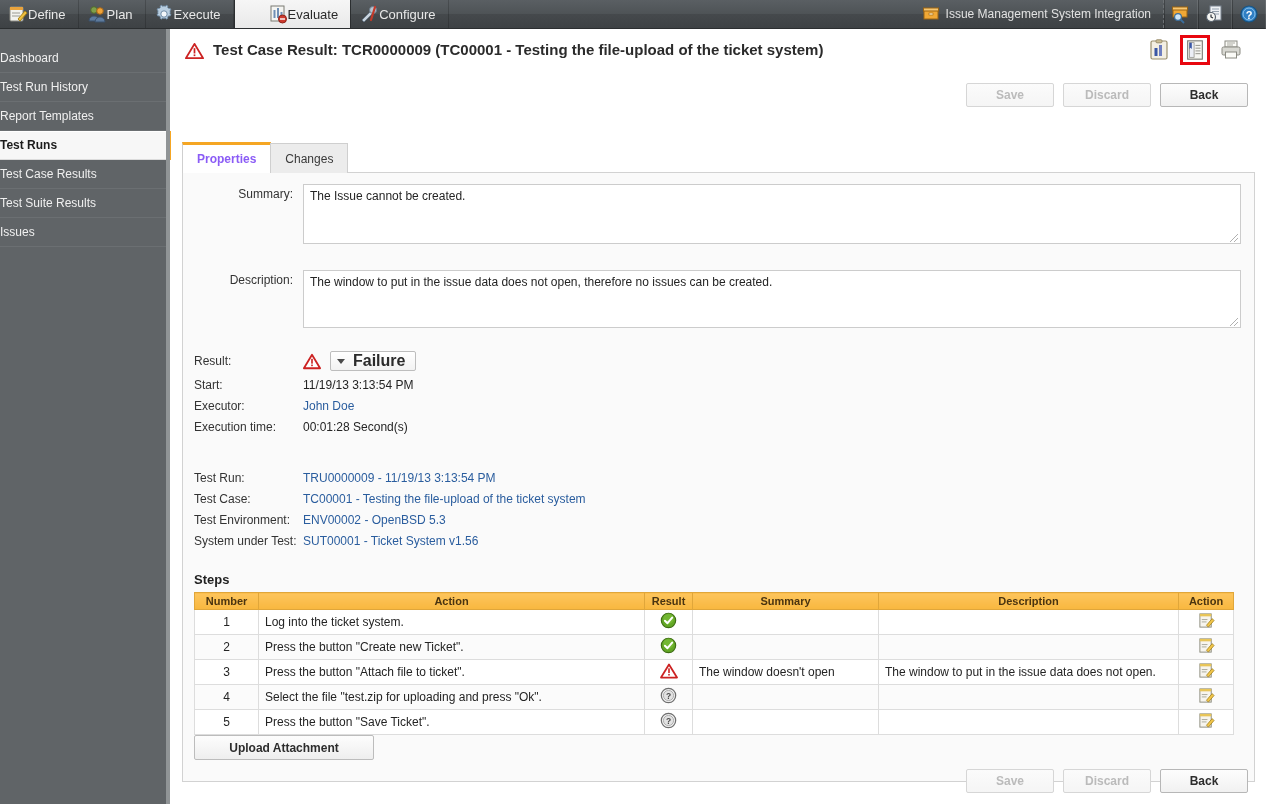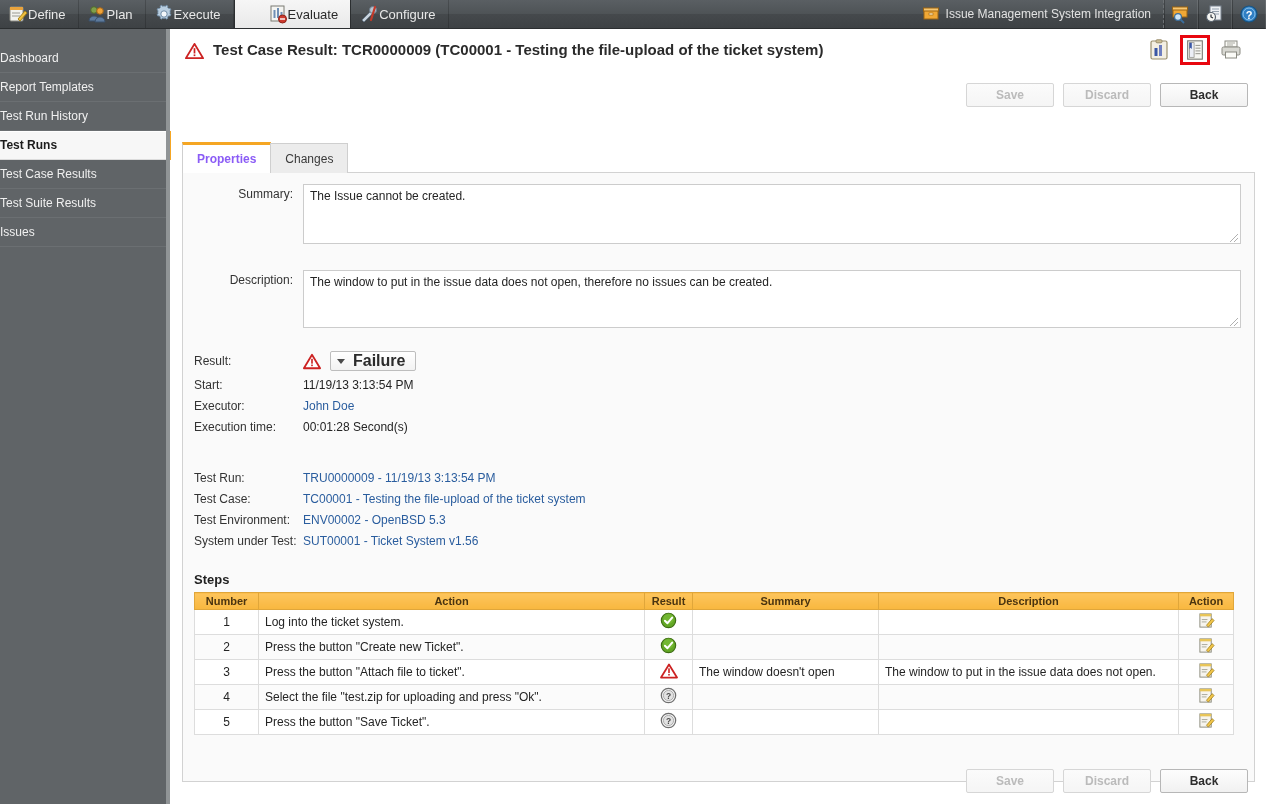--- a/index.html
+++ b/index.html
@@ -320,22 +320,22 @@
         <circle cx="10" cy="10" r="6" fill="none" stroke="#9fd0f0" stroke-width="0.8"></circle>
         <text x="10" y="14.5" font-size="11" font-weight="bold" fill="#ffffff" text-anchor="middle" font-family="Liberation Sans, sans-serif">?</text>
       </svg>
     </div>
   </div>
 </div>
 
 <div id="sidebar">
   <div id="side-spacer"></div>
   <div class="side-item"><span>Dashboard</span></div>
+  <div class="side-item"><span>Test Run History</span></div>
   <div class="side-item"><span>Report Templates</span></div>
-  <div class="side-item"><span>Test Run History</span></div>
   <div class="side-item selected"><span>Test Runs</span></div>
   <div class="side-item"><span>Test Case Results</span></div>
   <div class="side-item"><span>Test Suite Results</span></div>
   <div class="side-item"><span>Issues</span></div>
 </div>
 <div id="sidebar-strip"></div>
 
 <div id="main">
 
   <div id="page-header">
@@ -615,20 +615,21 @@
                     <line x1="4" y1="10.5" x2="9" y2="10.5" stroke="#a8a89a"></line>
                     <path d="M9 14 L15 7 L17 9 L11 16 Z" fill="#f2c64a" stroke="#9c7a16" stroke-width="0.8"></path>
                   </svg>
               </span>
             </td>
           </tr>
         </tbody>
       </table>
     </div>
 
+    <div id="upload-btn">Upload Attachment</div>
   </div>
 
   <div id="toolbar-bottom">
     <div class="btn disabled">Save</div>
     <div class="btn disabled">Discard</div>
     <div class="btn">Back</div>
   </div>
 
 </div>
 

